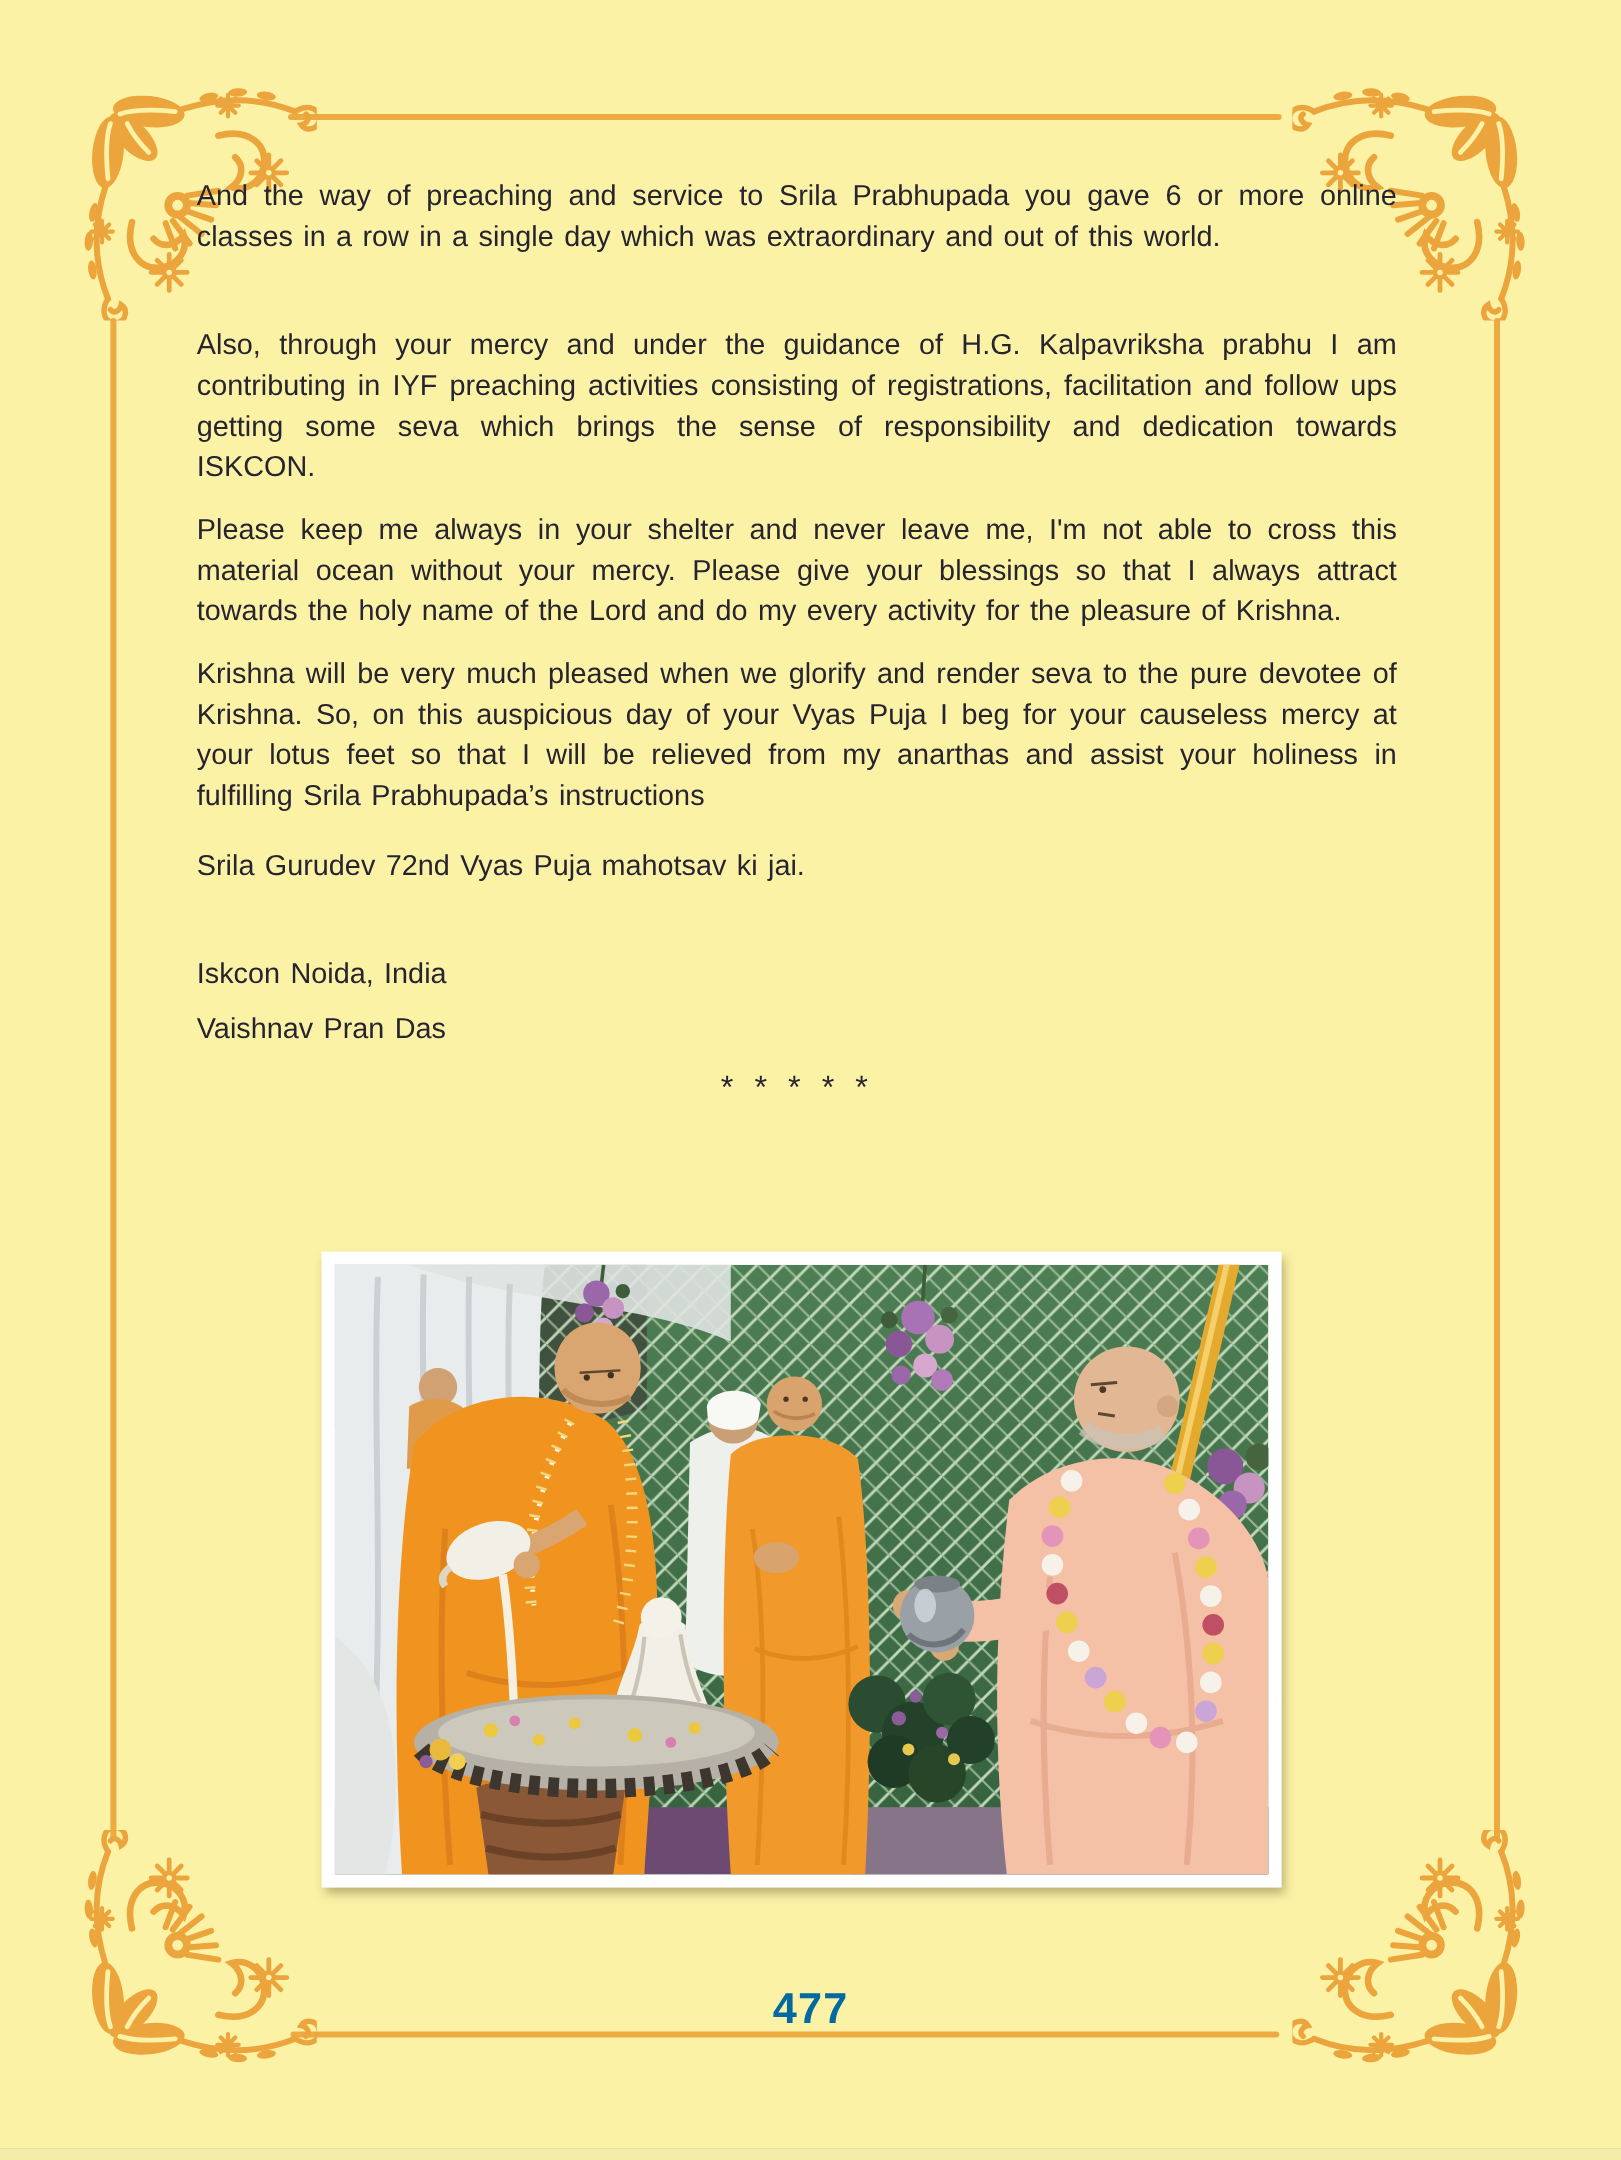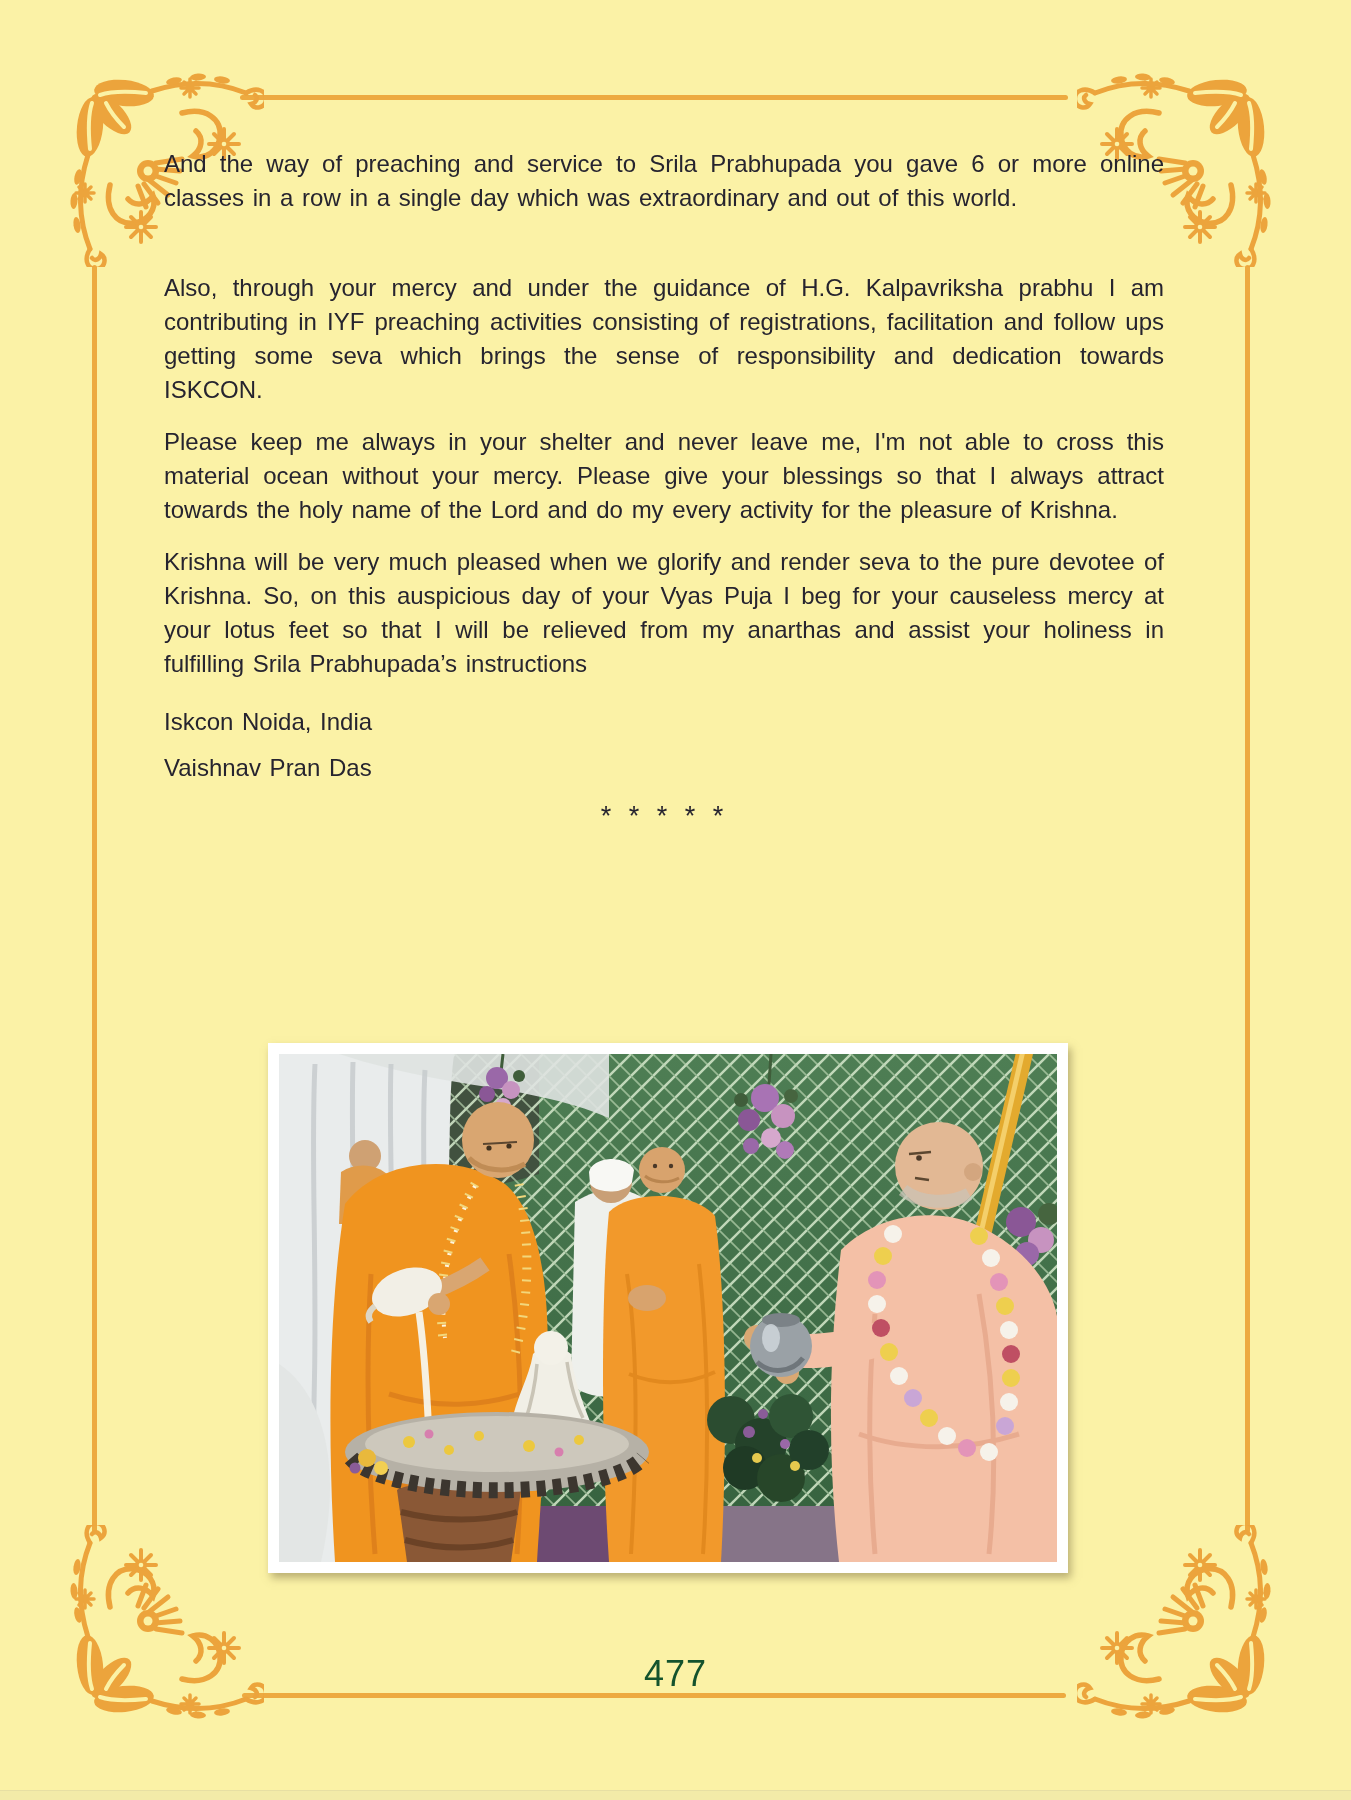--- a/index.html
+++ b/index.html
@@ -40,22 +40,22 @@
   
   .photo-frame{
     position:absolute;left:268px;top:1043px;width:800px;height:530px;
     background:#ffffff;padding:11px;box-sizing:border-box;margin:0;
     box-shadow:3px 5px 8px rgba(122,110,66,.5);
   }
   .photo-frame svg{display:block;width:778px;height:508px;}
   
   .page-number{
     position:absolute;left:0;top:1657px;width:100%;
-    text-align:center;font-size:36px;line-height:34px;color:#14532d;
-    font-weight:normal;letter-spacing:1px;
+    text-align:center;font-size:36px;line-height:34px;color:#0369a1;
+    font-weight:bold;letter-spacing:1px;
   }
   .bottom-edge{position:absolute;left:0;bottom:0;width:100%;height:9px;
     background:#f3eba8;border-top:1px solid #e7dfa3;}
 </style>
 </head>
 <body>
 
 <svg width="0" height="0" style="position:absolute" aria-hidden="true">
   <defs>
     <g id="flourish" fill="none" stroke="#eca43c" stroke-linecap="round">
@@ -135,20 +135,21 @@
     </svg>
   <svg class="flourish fl-br" viewBox="0 0 200 200">
       <use href="#flourish"></use>
     </svg>
 
   <main class="letter">
     <p class="p-a">And the way of preaching and service to Srila Prabhupada you gave 6 or more online classes in a row in a single day which was extraordinary and out of this world.</p>
     <p class="p-b">Also, through your mercy and under the guidance of H.G. Kalpavriksha prabhu I am contributing in IYF preaching activities consisting of registrations, facilitation and follow ups getting some seva which brings the sense of responsibility and dedication towards ISKCON.</p>
     <p class="p-c">Please keep me always in your shelter and never leave me, I'm not able to cross this material ocean without your mercy. Please give your blessings so that I always attract towards the holy name of the Lord and do my every activity for the pleasure of Krishna.</p>
     <p class="p-d">Krishna will be very much pleased when we glorify and render seva to the pure devotee of Krishna. So, on this auspicious day of your Vyas Puja I beg for your causeless mercy at your lotus feet so that I will be relieved from my anarthas and assist your holiness in fulfilling Srila Prabhupada’s instructions</p>
+    <p class="p-e">Srila Gurudev 72nd Vyas Puja mahotsav ki jai.</p>
     <p class="sig">Iskcon Noida, India</p>
     <p class="sig">Vaishnav Pran Das</p>
     <div class="separator">* * * * *</div>
   </main>
 
   <figure class="photo-frame" aria-label="Abhisheka ceremony photo: a sannyasi in saffron robes pours milk from a white conch over a deity on a large silver tray set on a wooden stand, a young monk and a devotee with a white head wrap stand behind, and an elder sannyasi in pink robes wearing a large flower garland holds a silver pot, all before a green lattice backdrop with a white drape and hanging flowers.">
     <svg viewBox="0 0 778 508">
       <defs>
         <linearGradient id="gbg" x1="0" y1="0" x2="0" y2="1">
           <stop offset="0" stop-color="#4e7e54"></stop>

